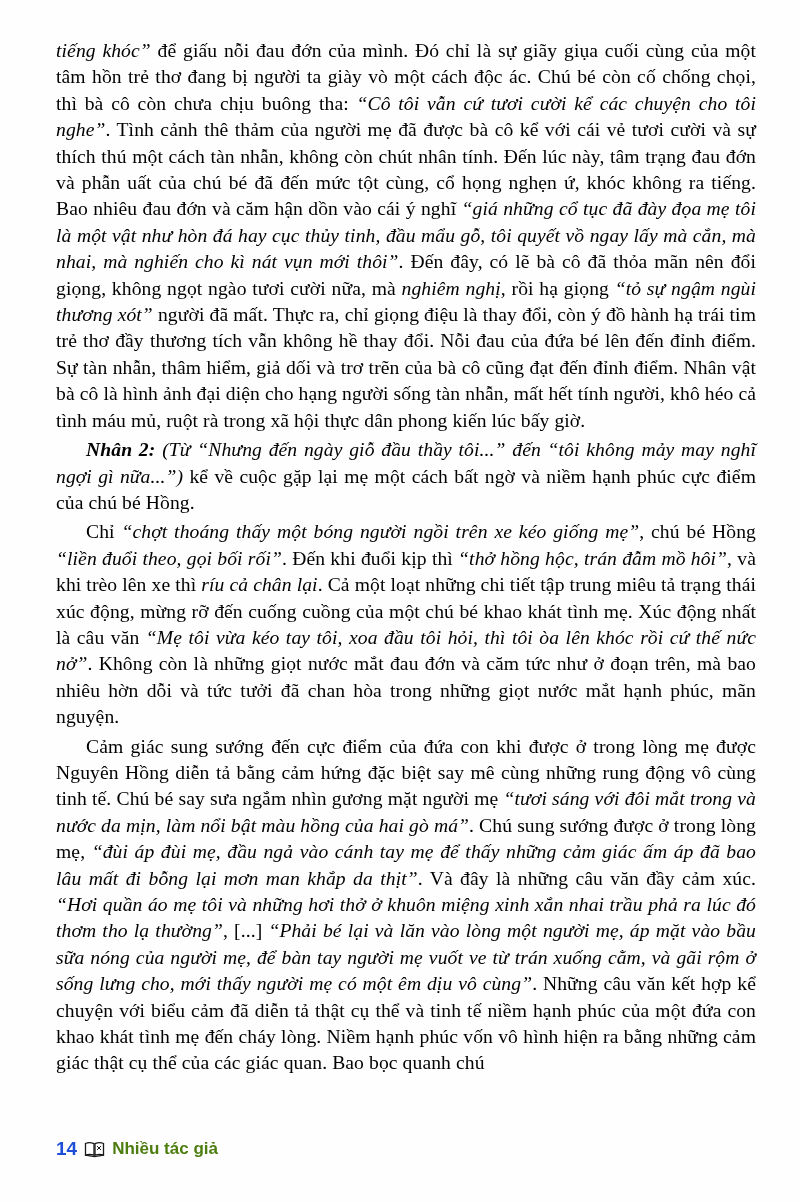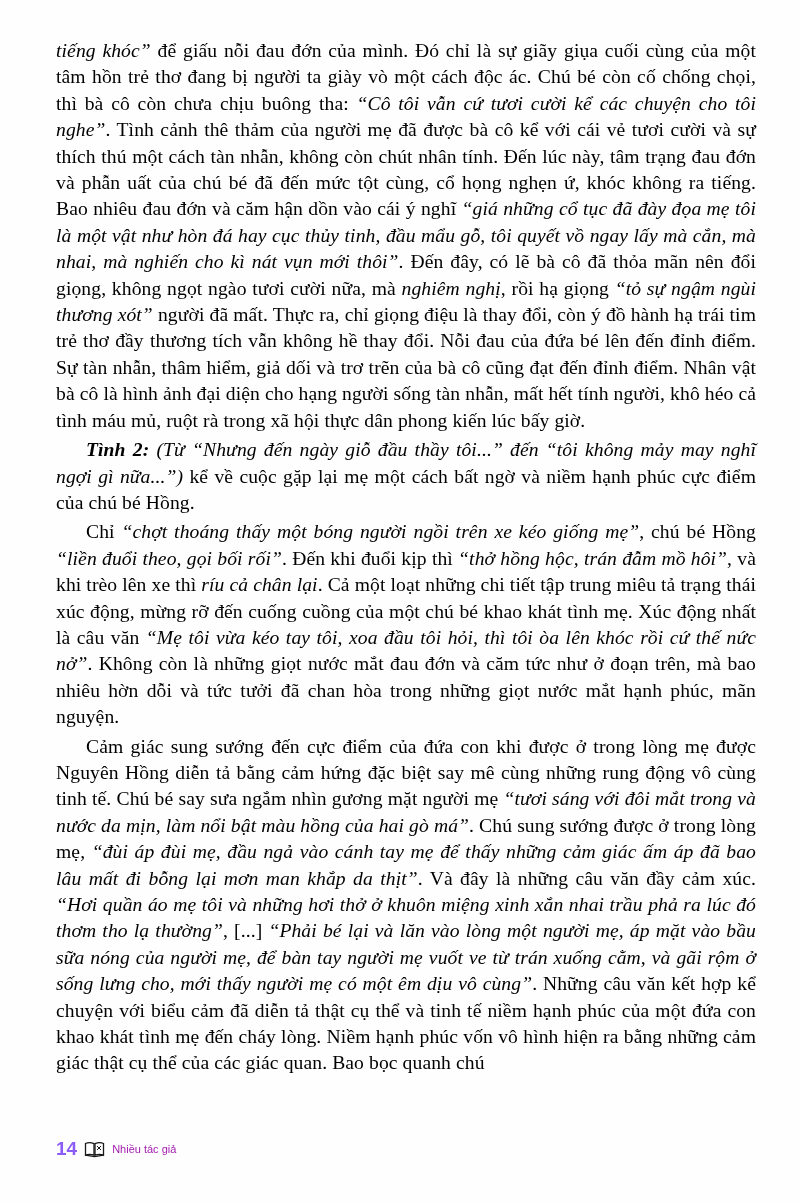--- a/index.html
+++ b/index.html
@@ -43,40 +43,41 @@
     left: 56px;
     top: 1138px;
     display: flex;
     align-items: center;
     gap: 7px;
     font-family: "Liberation Sans", "DejaVu Sans", sans-serif;
   }
   .footer .page-number {
     font-size: 19px;
     font-weight: bold;
-    color: #8b5cf6;
+    color: #1d4ed8;
   }
   .footer .book-icon {
     display: inline-flex;
     align-items: center;
   }
   .footer .author-label {
-    font-size: 11px;
-    color: #a21caf;
+    font-size: 17px;
+    color: #4d7c0f;
+    font-weight: bold;
   }
 </style>
 </head>
 <body>
 
 <div class="page">
 
   <div class="text-block">
 
   <p class="para"><span class="i">tiếng khóc”</span><span class="r"> để giấu nỗi đau đớn của mình. Đó chỉ là sự giãy giụa cuối cùng của một tâm hồn trẻ thơ đang bị người ta giày vò một cách độc ác. Chú bé còn cố chống chọi, thì bà cô còn chưa chịu buông tha: </span><span class="i">“Cô tôi vẫn cứ tươi cười kể các chuyện cho tôi nghe”</span><span class="r">. Tình cảnh thê thảm của người mẹ đã được bà cô kể với cái vẻ tươi cười và sự thích thú một cách tàn nhẫn, không còn chút nhân tính. Đến lúc này, tâm trạng đau đớn và phẫn uất của chú bé đã đến mức tột cùng, cổ họng nghẹn ứ, khóc không ra tiếng. Bao nhiêu đau đớn và căm hận dồn vào cái ý nghĩ </span><span class="i">“giá những cổ tục đã đày đọa mẹ tôi là một vật như hòn đá hay cục thủy tinh, đầu mẩu gỗ, tôi quyết vồ ngay lấy mà cắn, mà nhai, mà nghiến cho kì nát vụn mới thôi”</span><span class="r">. Đến đây, có lẽ bà cô đã thỏa mãn nên đổi giọng, không ngọt ngào tươi cười nữa, mà </span><span class="i">nghiêm nghị</span><span class="r">, rồi hạ giọng </span><span class="i">“tỏ sự ngậm ngùi thương xót”</span><span class="r"> người đã mất. Thực ra, chỉ giọng điệu là thay đổi, còn ý đồ hành hạ trái tim trẻ thơ đầy thương tích vẫn không hề thay đổi. Nỗi đau của đứa bé lên đến đỉnh điểm. Sự tàn nhẫn, thâm hiểm, giả dối và trơ trẽn của bà cô cũng đạt đến đỉnh điểm. Nhân vật bà cô là hình ảnh đại diện cho hạng người sống tàn nhẫn, mất hết tính người, khô héo cả tình máu mủ, ruột rà trong xã hội thực dân phong kiến lúc bấy giờ.</span></p>
-      <p class="para indent"><span class="bi">Tình 2:</span><span class="i"> (Từ “Nhưng đến ngày giỗ đầu thầy tôi...” đến “tôi không mảy may nghĩ ngợi gì nữa...”)</span><span class="r"> kể về cuộc gặp lại mẹ một cách bất ngờ và niềm hạnh phúc cực điểm của chú bé Hồng.</span></p>
+      <p class="para indent"><span class="bi">Nhân 2:</span><span class="i"> (Từ “Nhưng đến ngày giỗ đầu thầy tôi...” đến “tôi không mảy may nghĩ ngợi gì nữa...”)</span><span class="r"> kể về cuộc gặp lại mẹ một cách bất ngờ và niềm hạnh phúc cực điểm của chú bé Hồng.</span></p>
       <p class="para indent"><span class="r">Chỉ </span><span class="i">“chợt thoáng thấy một bóng người ngồi trên xe kéo giống mẹ”</span><span class="r">, chú bé Hồng </span><span class="i">“liền đuổi theo, gọi bối rối”</span><span class="r">. Đến khi đuổi kịp thì </span><span class="i">“thở hồng hộc, trán đẫm mồ hôi”</span><span class="r">, và khi trèo lên xe thì </span><span class="i">ríu cả chân lại</span><span class="r">. Cả một loạt những chi tiết tập trung miêu tả trạng thái xúc động, mừng rỡ đến cuống cuồng của một chú bé khao khát tình mẹ. Xúc động nhất là câu văn </span><span class="i">“Mẹ tôi vừa kéo tay tôi, xoa đầu tôi hỏi, thì tôi òa lên khóc rồi cứ thế nức nở”</span><span class="r">. Không còn là những giọt nước mắt đau đớn và căm tức như ở đoạn trên, mà bao nhiêu hờn dỗi và tức tưởi đã chan hòa trong những giọt nước mắt hạnh phúc, mãn nguyện.</span></p>
       <p class="para indent"><span class="r">Cảm giác sung sướng đến cực điểm của đứa con khi được ở trong lòng mẹ được Nguyên Hồng diễn tả bằng cảm hứng đặc biệt say mê cùng những rung động vô cùng tinh tế. Chú bé say sưa ngắm nhìn gương mặt người mẹ </span><span class="i">“tươi sáng với đôi mắt trong và nước da mịn, làm nổi bật màu hồng của hai gò má”</span><span class="r">. Chú sung sướng được ở trong lòng mẹ, </span><span class="i">“đùi áp đùi mẹ, đầu ngả vào cánh tay mẹ để thấy những cảm giác ấm áp đã bao lâu mất đi bỗng lại mơn man khắp da thịt”</span><span class="r">. Và đây là những câu văn đầy cảm xúc. </span><span class="i">“Hơi quần áo mẹ tôi và những hơi thở ở khuôn miệng xinh xắn nhai trầu phả ra lúc đó thơm tho lạ thường”</span><span class="r">, [...] </span><span class="i">“Phải bé lại và lăn vào lòng một người mẹ, áp mặt vào bầu sữa nóng của người mẹ, để bàn tay người mẹ vuốt ve từ trán xuống cằm, và gãi rộm ở sống lưng cho, mới thấy người mẹ có một êm dịu vô cùng”</span><span class="r">. Những câu văn kết hợp kể chuyện với biểu cảm đã diễn tả thật cụ thể và tinh tế niềm hạnh phúc của một đứa con khao khát tình mẹ đến cháy lòng. Niềm hạnh phúc vốn vô hình hiện ra bằng những cảm giác thật cụ thể của các giác quan. Bao bọc quanh chú</span></p>
     </div>
 
   <div class="footer">
     <span class="page-number">14</span>
     <span class="book-icon">
       <svg width="21" height="17" viewBox="0 0 21 17" aria-hidden="true">
         <path d="M1.5 2.5 Q5.5 0.8 10 2.6 L10 14.2 Q5.5 12.5 1.5 14.2 Z" fill="#ffffff" stroke="#1a1a1a" stroke-width="1.3"></path>
         <path d="M19.5 2.5 Q15.5 0.8 11 2.6 L11 14.2 Q15.5 12.5 19.5 14.2 Z" fill="#ffffff" stroke="#1a1a1a" stroke-width="1.3"></path>

